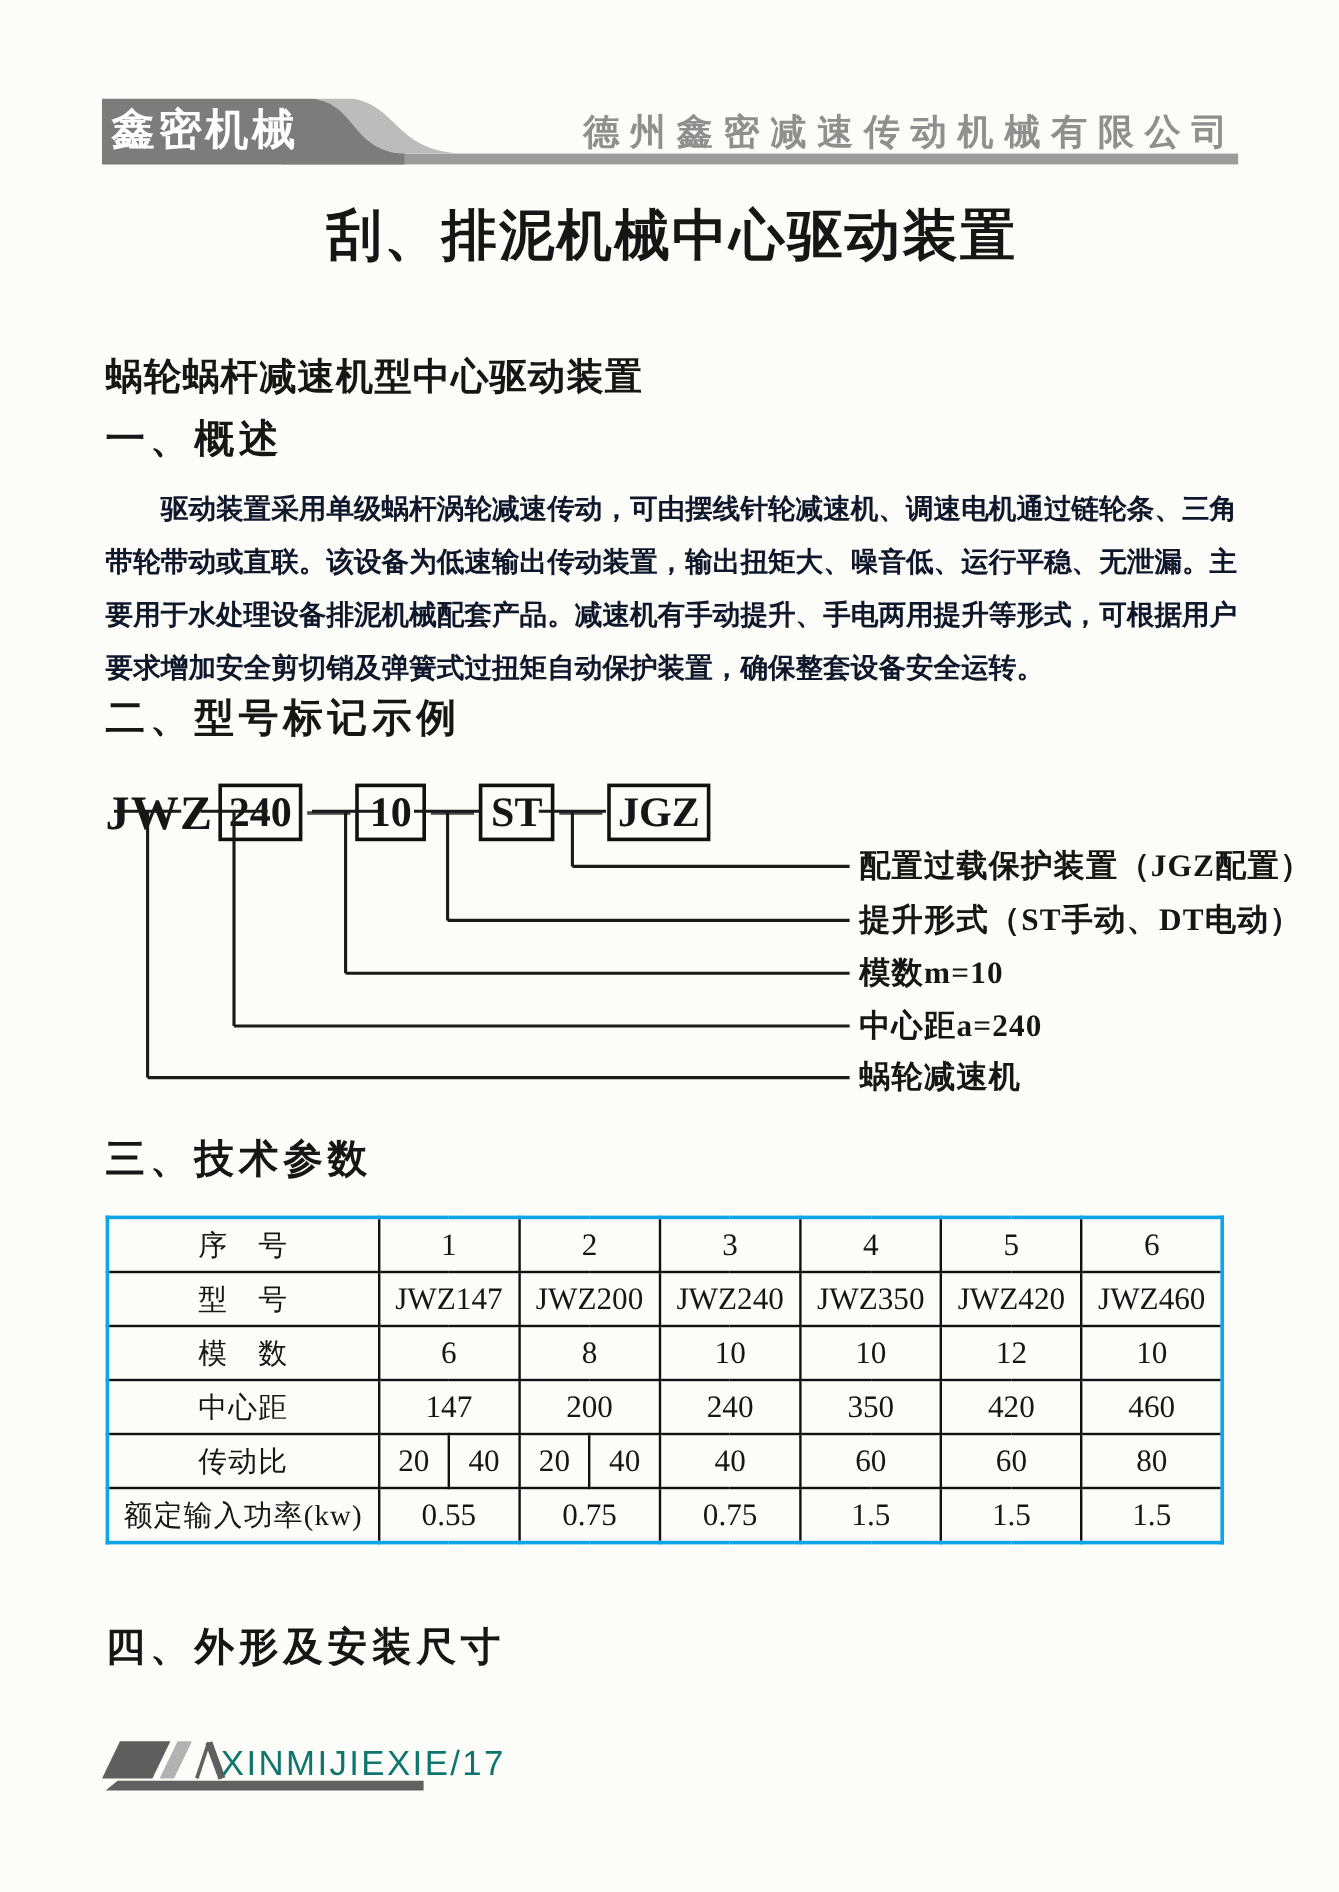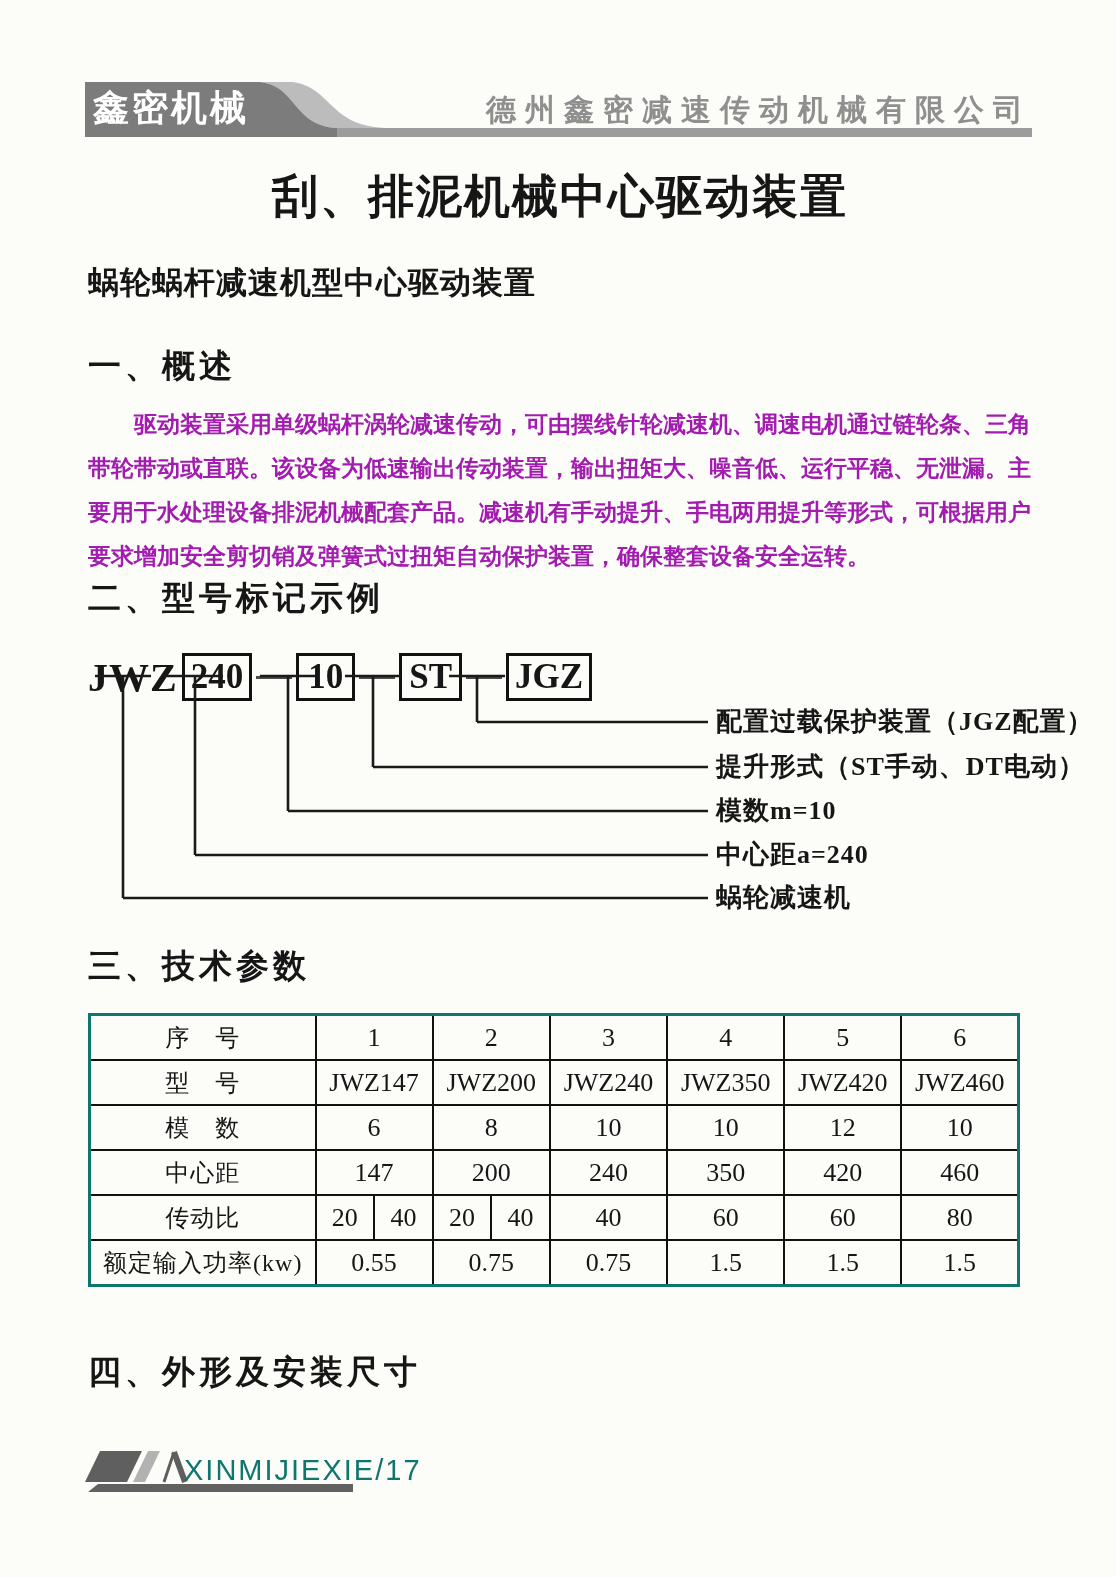--- a/index.html
+++ b/index.html
@@ -6,44 +6,44 @@
   body{width:1116px;height:1577px;position:relative;background:#fcfcf9;overflow:hidden;
        font-family:"Liberation Serif",serif;color:#161616;}
   .abs{position:absolute;}
   
   .logo-text{left:85px;top:82px;width:172px;height:53px;display:flex;align-items:center;justify-content:center;
     color:#ffffff;font-family:"Liberation Sans",sans-serif;font-weight:800;font-size:36px;letter-spacing:3px;}
   .company-name{left:432px;top:90px;width:600px;text-align:right;color:#8f8f8f;
     font-family:"Liberation Sans",sans-serif;font-weight:600;font-size:30px;letter-spacing:9px;margin-right:-9px;white-space:nowrap;}
   
   .main-title{left:88px;top:166px;width:944px;text-align:center;font-size:46px;font-weight:bold;letter-spacing:2px;white-space:nowrap;}
-  .subtitle{left:88px;top:262px;font-size:31px;font-weight:bold;letter-spacing:1px;white-space:nowrap;}
+  .subtitle{left:88px;top:293px;font-size:31px;font-weight:bold;letter-spacing:1px;white-space:nowrap;}
   .sec{font-size:33px;font-weight:bold;letter-spacing:4px;white-space:nowrap;left:88px;}
   
   .overview{left:88px;top:402px;width:946px;font-family:"Liberation Sans",sans-serif;font-weight:600;
-    font-size:23px;color:#a21caf;}
+    font-size:23px;color:#0f172a;}
   .ovline{height:44px;line-height:44px;white-space:nowrap;}
   .ovline.first{padding-left:46px;}
   
   .model-row{left:88px;top:652px;height:50px;display:flex;align-items:center;}
   .model-prefix{font-size:40px;font-weight:bold;letter-spacing:1px;margin-right:3px;}
   .model-box{border:3px solid #111;font-size:35px;font-weight:bold;height:42px;line-height:42px;
     padding:0 6px;margin:0 1px;}
   .model-dash{width:36px;height:3px;background:#4a4a4a;margin:0 3px;}
   
   .callouts{left:88px;top:672px;width:944px;height:252px;}
   .callout-label{position:absolute;left:628px;height:34px;line-height:34px;font-size:26px;font-weight:600;
     letter-spacing:1px;white-space:nowrap;}
   
   .spec-table{left:88px;top:1013px;}
   table{border-collapse:collapse;table-layout:fixed;}
   td{border:2px solid #111;height:43px;text-align:center;vertical-align:middle;padding:0;
      font-size:26px;overflow:hidden;}
   td.rowlabel{font-size:24px;letter-spacing:1px;}
-  table{border:3px solid #0f766e;}
+  table{border:3px solid #0ea5e9;}
   
   .footer-text{left:184px;top:1454px;font-family:"Liberation Sans",sans-serif;font-size:29px;
     letter-spacing:2px;color:#0f766e;font-weight:500;white-space:nowrap;}
 </style>
 </head>
 <body>
 
 <svg class="abs" style="left:85px;top:82px;" width="947" height="56" viewBox="0 0 947 56">
   <rect x="150" y="46" width="797" height="9" fill="#9c9c9c"></rect>
   <path d="M175,0 H208 C248,6 244,46 305,46 H252 C208,44 212,4 175,0 Z" fill="#bcbcbc"></path>

